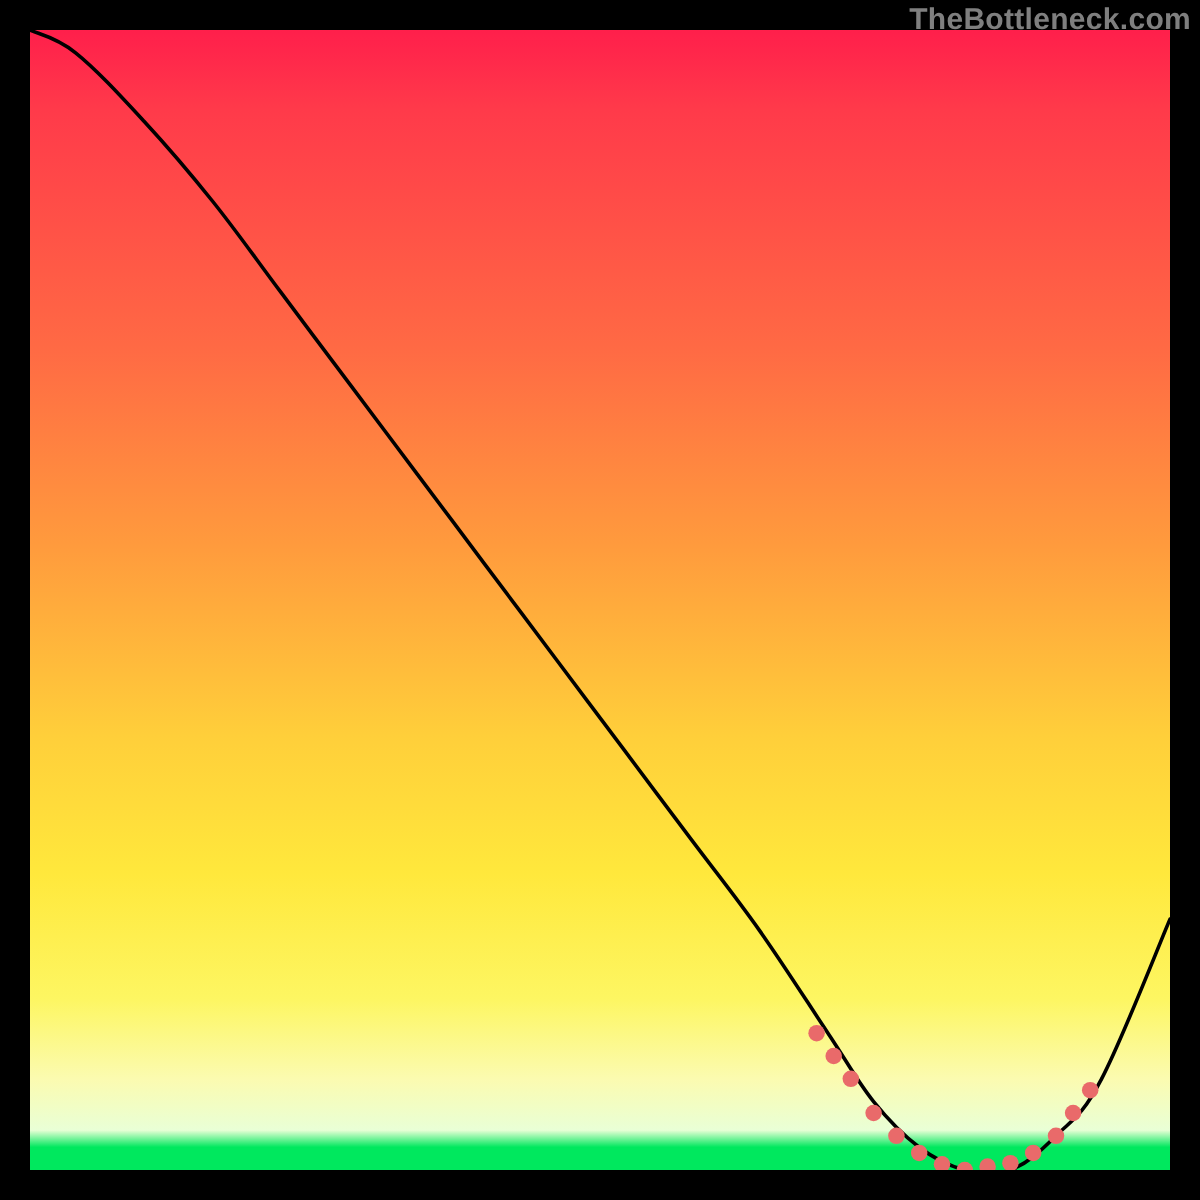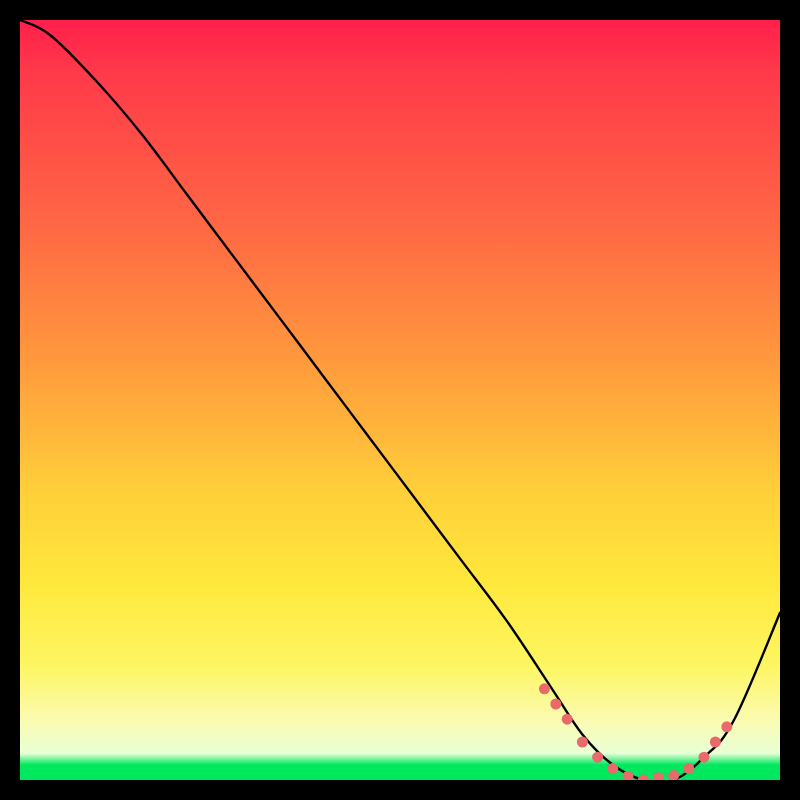--- a/index.html
+++ b/index.html
@@ -55,20 +55,21 @@
   }
   svg.curve {
     position: absolute;
     inset: 0;
   }
 </style>
 </head>
 <body>
 
 <div class="frame">
+  <div class="watermark">TheBottleneck.com</div>
 
   <div class="plot-area">
     <div class="gradient"></div>
 
     <svg class="curve" viewBox="0 0 760 760" preserveAspectRatio="none">
       <path id="curve-path" fill="none" stroke="#000" stroke-width="2.4" stroke-linecap="round" stroke-linejoin="round" d="M 0,0 C 5.472,2.736000000000008 16.720000000000002,4.2560000000000535 30.400000000000002,15.200000000000045 C 44.08,26.144000000000037 59.584,43.01599999999996 76,60.799999999999955 C 92.416,78.58399999999995 105.18400000000001,93.48 121.60000000000001,114 C 138.01600000000002,134.52 150.784,152.91199999999995 167.2,174.79999999999995 C 183.61599999999999,196.68799999999996 196.38400000000001,213.71200000000002 212.8,235.60000000000002 C 229.216,257.48800000000006 241.98400000000004,274.51200000000006 258.40000000000003,296.40000000000003 C 274.81600000000003,318.288 287.584,335.312 304,357.2 C 320.416,379.08799999999997 333.184,396.112 349.6,418 C 366.016,439.888 378.784,456.91200000000003 395.2,478.8 C 411.616,500.688 424.38399999999996,517.712 440.79999999999995,539.6 C 457.21599999999995,561.488 469.98400000000004,577.144 486.40000000000003,600.4 C 502.81600000000003,623.656 518.32,648.28 532,668.8 C 545.68,689.3199999999999 551.456,700.72 562.4,714.4 C 573.3439999999999,728.0799999999999 581.8560000000001,736.592 592.8000000000001,744.8 C 603.744,753.0079999999999 612.256,757.264 623.1999999999999,760 C 634.1439999999999,762.736 642.6560000000001,764.104 653.6,760 C 664.544,755.896 673.056,748.144 684,737.2 C 694.944,726.2560000000001 700.72,725.192 714.4,699.2 C 728.0799999999999,673.2080000000001 751.792,611.952 760,592.8"></path>
       <g id="marker-group">
           <circle cx="524.4" cy="668.8" r="5.5" fill="#e96a6a"></circle>
           <circle cx="535.8" cy="684" r="5.5" fill="#e96a6a"></circle>
           <circle cx="547.1999999999999" cy="699.2" r="5.5" fill="#e96a6a"></circle>

